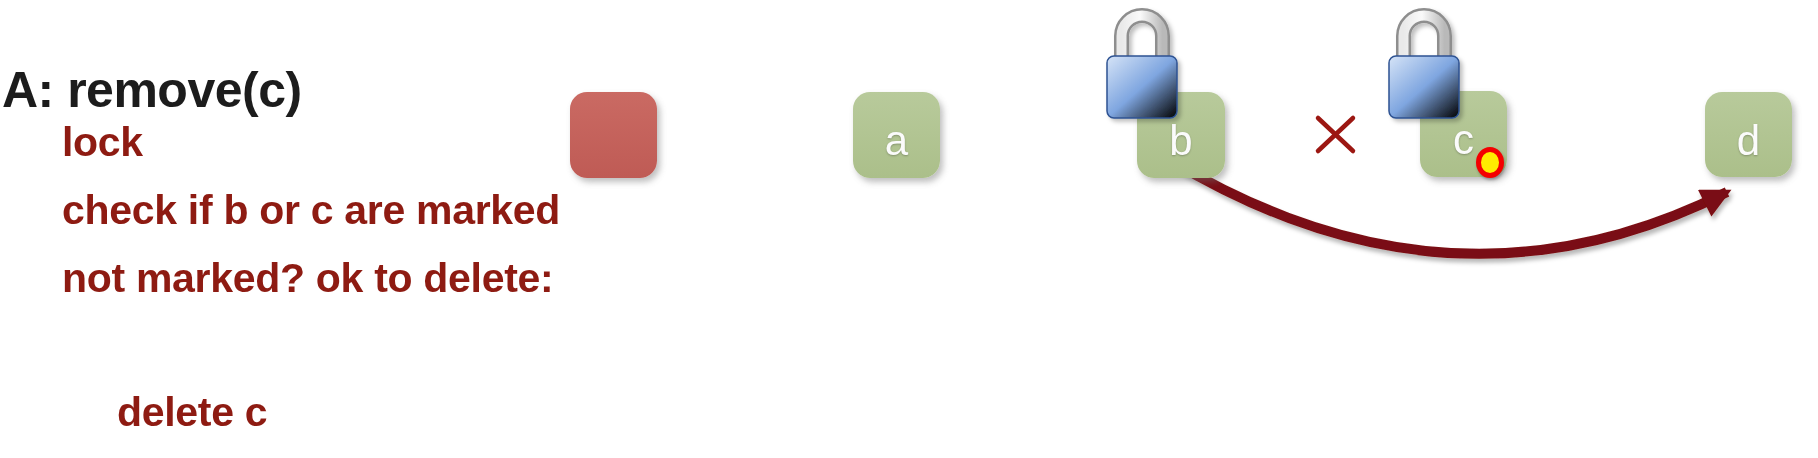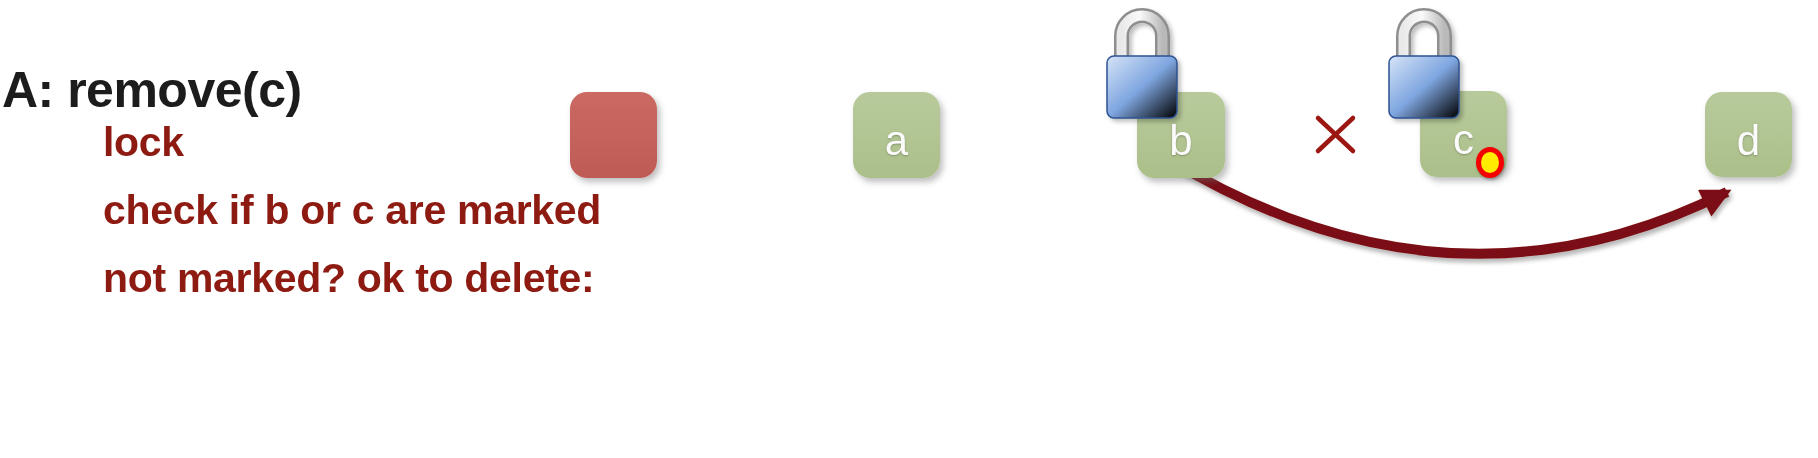--- a/index.html
+++ b/index.html
@@ -3,21 +3,21 @@
 <meta charset="utf-8">
 <style>
   html,body{margin:0;padding:0;background:#ffffff;}
   .slide{
     position:relative; width:1818px; height:458px; overflow:hidden;
     background:#ffffff; font-family:"Liberation Sans", sans-serif;
   }
   
   .pc-line{position:absolute; white-space:nowrap; font-weight:bold; line-height:1;}
   .pc-title{left:2px; top:45px; font-size:50px; color:#1c1c1c; letter-spacing:-0.5px;margin-top:20px;}
-  .pc-step{font-size:41px; color:#8e1b12; letter-spacing:-0.3px;margin-left:41px;}
+  .pc-step{font-size:41px; color:#8e1b12; letter-spacing:-0.3px;}
   .s1{left:62px;  top:122px;}
   .s2{left:62px;  top:190px;}
   .s3{left:62px;  top:258px;}
   .s4{left:117px; top:325px;}
   .s5{left:117px; top:392px;}
   
   .node{
     position:absolute; width:87px; height:86px; border-radius:17px;
     display:flex; align-items:center; justify-content:center;
     box-shadow:3px 4px 6px rgba(110,110,110,0.45);
@@ -46,20 +46,21 @@
 </style>
 </head>
 <body>
 
 <div class="slide">
 
   <div class="pc-line pc-title">A: remove(c)</div>
   <div class="pc-line pc-step s1">lock</div>
   <div class="pc-line pc-step s3">not marked? ok to delete:</div>
   <div class="pc-line pc-step s2">check if b or c are marked</div>
+  <div class="pc-line pc-step s5">delete c</div>
 
   <svg class="wires" width="1818" height="458" viewBox="0 0 1818 458">
     <defs>
       <marker id="arrowBlack" viewBox="0 0 12 12" refX="11" refY="6" markerWidth="4.6" markerHeight="4.6" orient="auto">
         <path d="M0 0 L12 6 L0 12 Z" fill="#000000"></path>
       </marker>
       <marker id="arrowMaroon" viewBox="0 0 12 12" refX="10" refY="6" markerWidth="3.4" markerHeight="3.0" orient="auto">
         <path d="M0 0 L12 6 L0 12 Z" fill="#7a1012"></path>
       </marker>
       <filter id="lineShadow" x="-20%" y="-120%" width="140%" height="400%">

